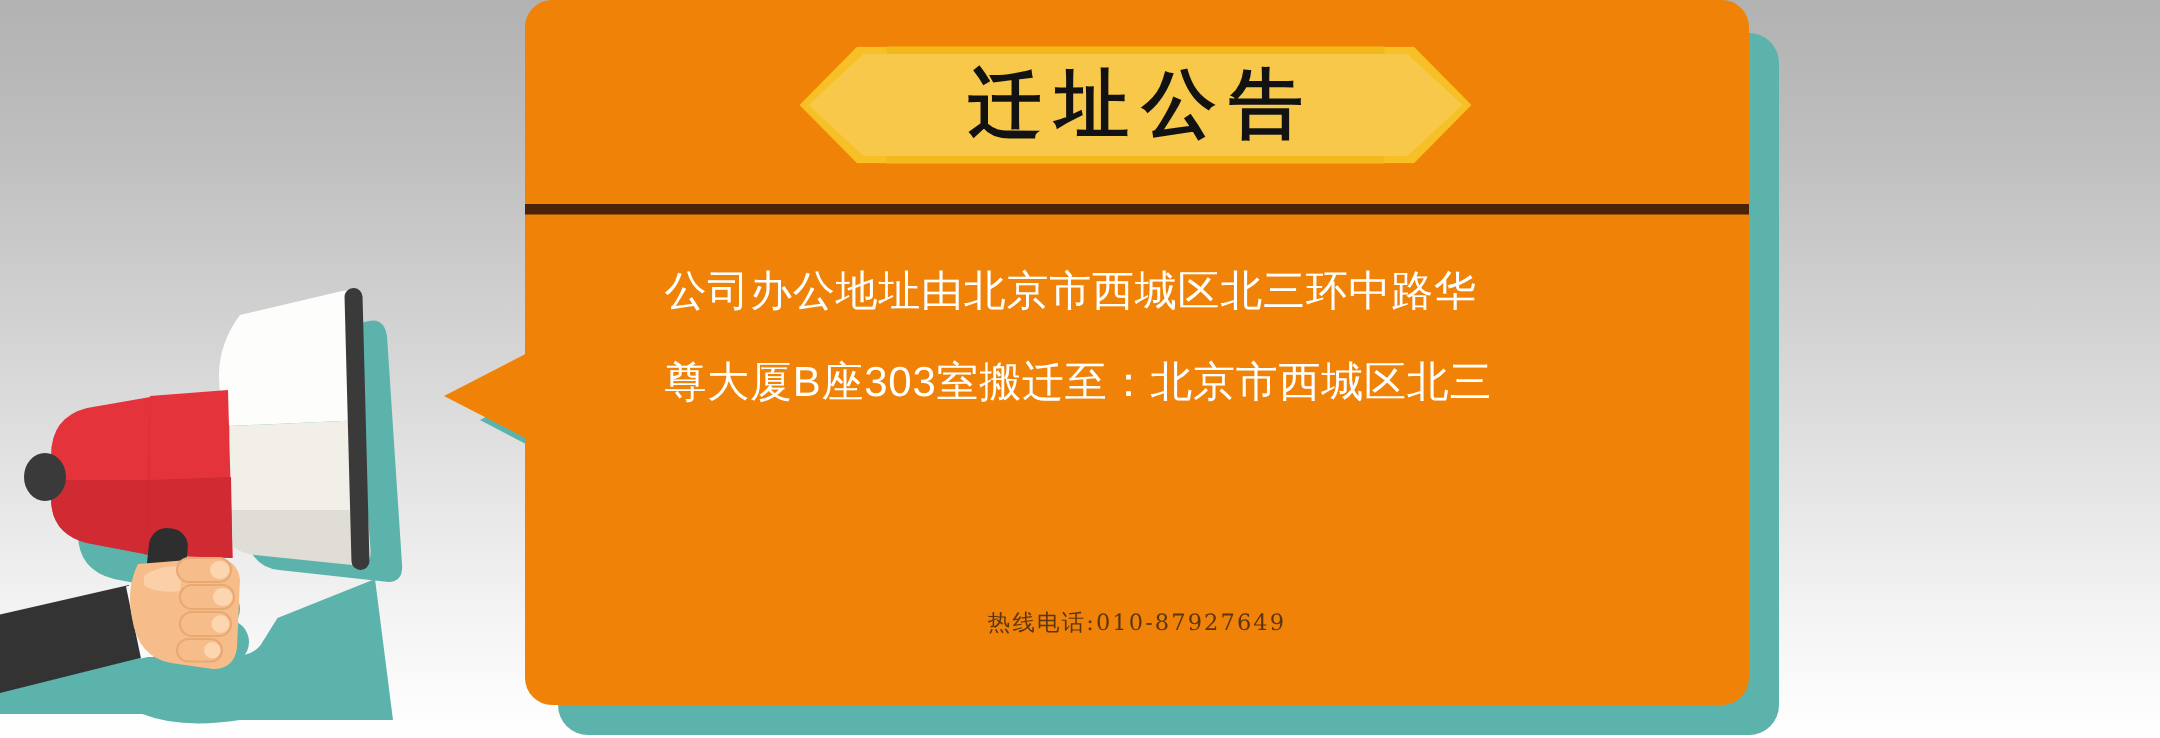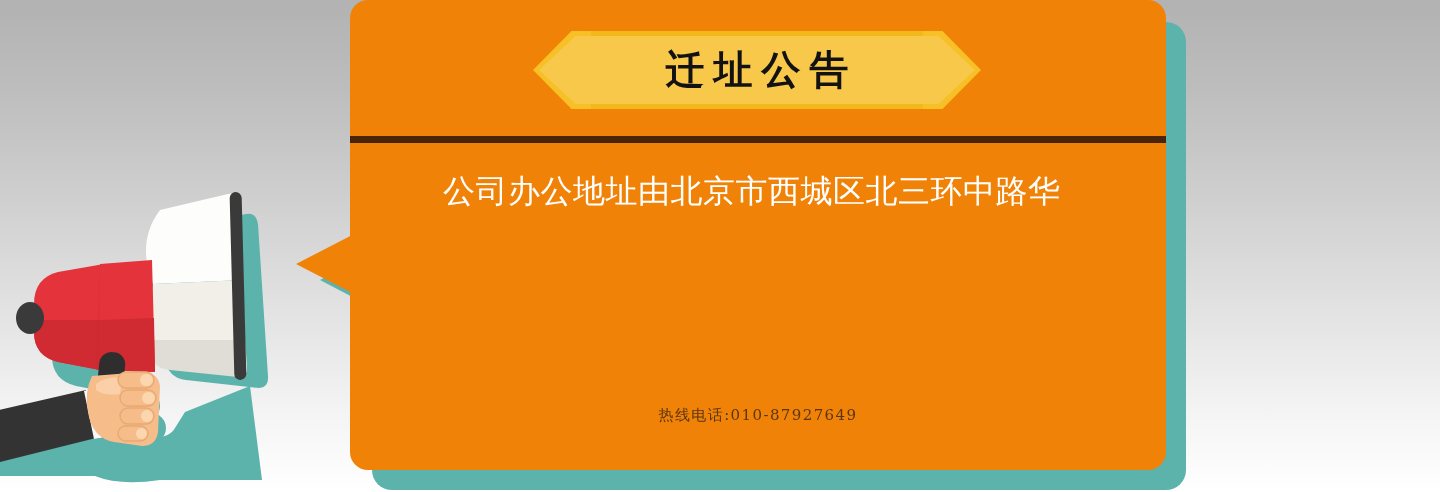--- a/index.html
+++ b/index.html
@@ -103,21 +103,21 @@
     background: #f3b81a;
   }
   .ribbon-rough-top { top: 0px; }
   .ribbon-rough-bottom { bottom: 0px; }
   #title-text {
     position: absolute;
     inset: 0;
     display: flex;
     align-items: center;
     justify-content: center;
-    font-size: 39px;
+    font-size: 49px;
     font-weight: 900;
     color: #121212;
     letter-spacing: 9px;
     text-indent: 9px;
     font-family: Liberation Serif, serif;
   }
 
   
   #divider {
     position: absolute;
@@ -128,23 +128,23 @@
     background: #4a2408;
   }
 
   
   #body-text {
     position: absolute;
     left: 443px;
     top: 163px;
     width: 650px;
     color: #ffffff;
-    font-size: 32px;
+    font-size: 28px;
     line-height: 61px;
-    font-family: Liberation Mono, monospace;
+    font-family: Liberation Sans, sans-serif;
     letter-spacing: 0.5px;
   }
   #body-text .line { white-space: nowrap; }
 
   
   #footer {
     position: absolute;
     left: 350px;
     top: 406px;
     width: 816px;
@@ -225,19 +225,20 @@
     <div class="ribbon-inner"></div>
     <div class="ribbon-rough-top"></div>
     <div class="ribbon-rough-bottom"></div>
     <div id="title-text">迁址公告</div>
   </div>
 
   <div id="divider"></div>
 
   <div id="body-text">
     <div class="line">公司办公地址由北京市西城区北三环中路华</div>
+    <div class="line">尊大厦B座303室搬迁至：北京市西城区北三</div>
   </div>
 
   <div id="footer">
     <span>热线电话:010-87927649</span>
   </div>
 
 </div>
 
 </body></html>

